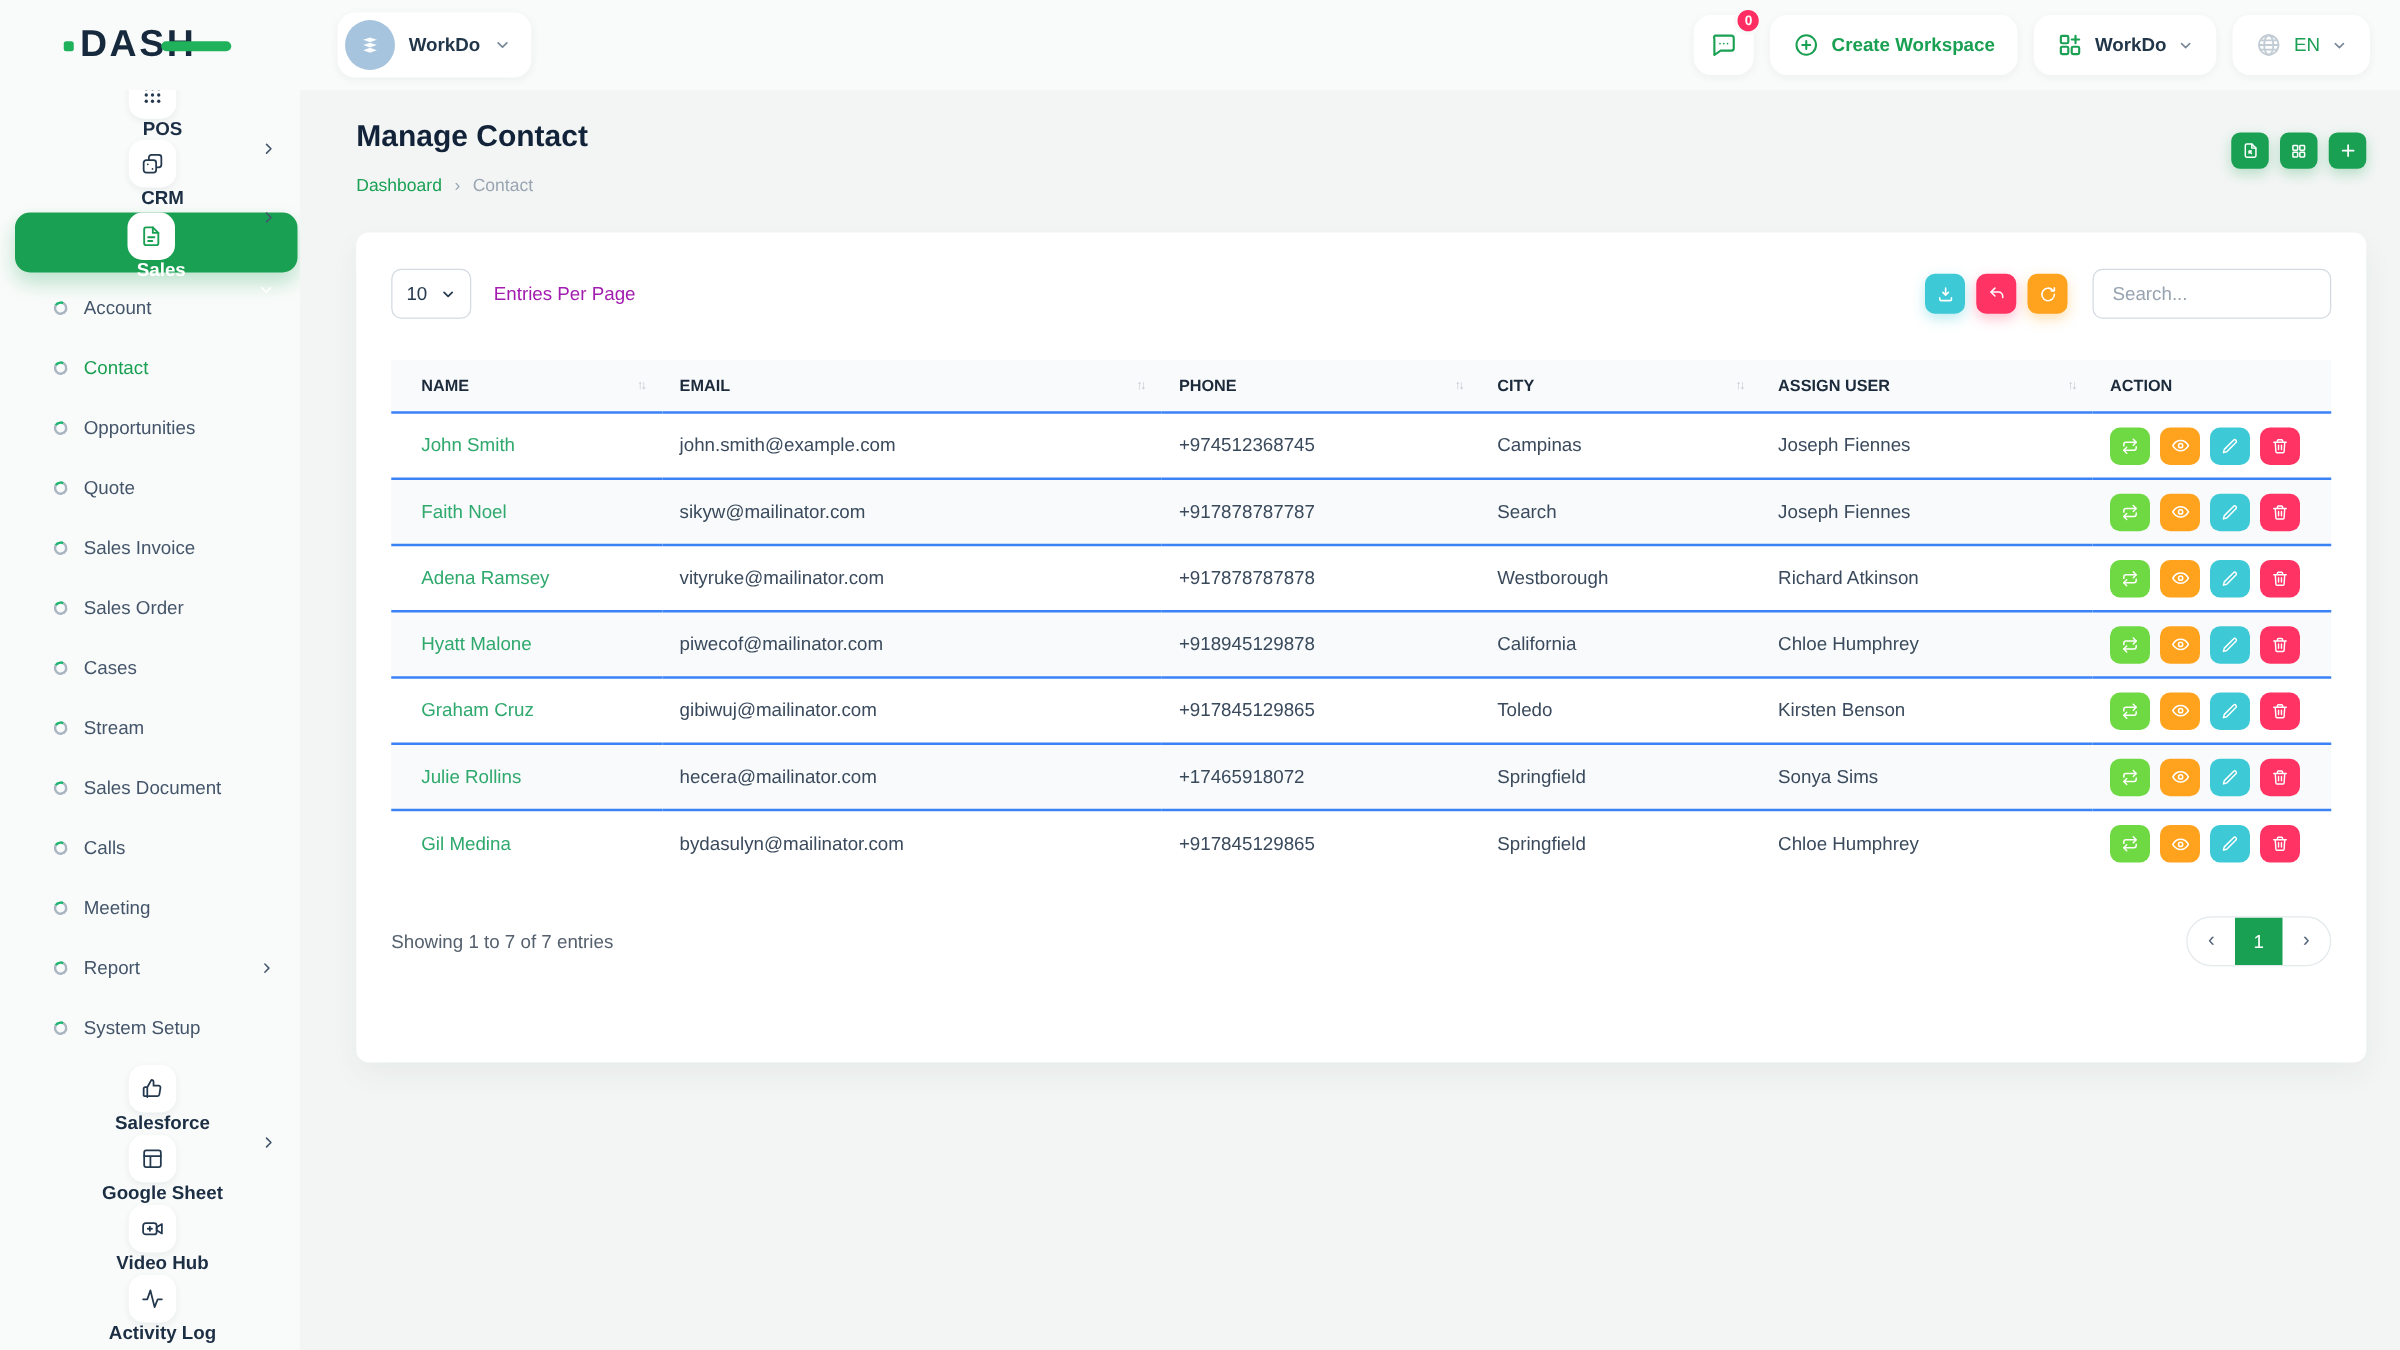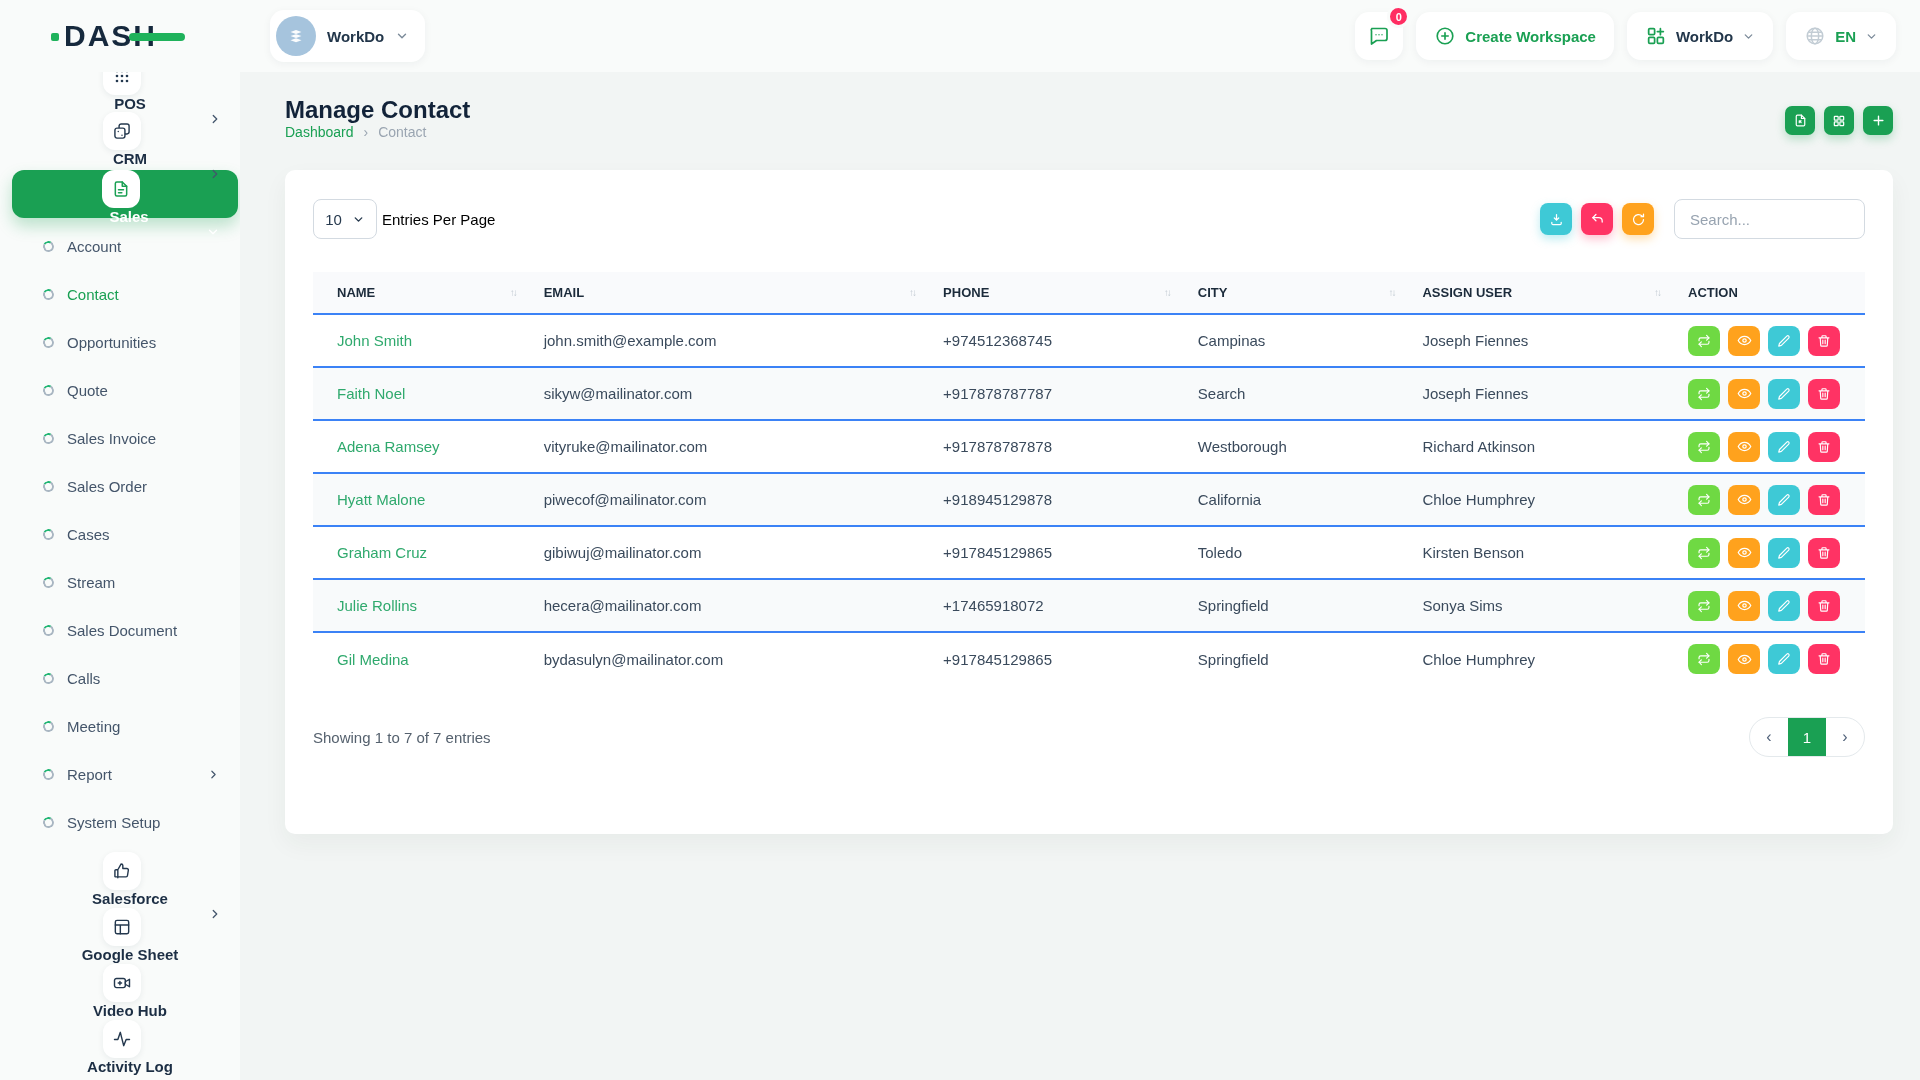--- a/index.html
+++ b/index.html
@@ -24,21 +24,21 @@
   .chev{ color:#7b8a99; display:flex; }
   .top-right{ margin-left:auto; margin-right:24px; display:flex; align-items:center; gap:13px; }
   .pill-btn{ height:48px; background:#fff; border:0; border-radius:14px; display:flex; align-items:center;
     gap:9px; padding:0 18px; font-size:15px; box-shadow:0 2px 8px rgba(20,40,60,.05); cursor:pointer; }
   .msg-btn{ width:48px; padding:0; justify-content:center; position:relative; }
   .badge{ position:absolute; top:-7px; right:-7px; min-width:23px; height:23px; border-radius:50%;
     background:#ff2d62; color:#fff; font-size:11px; font-weight:700; display:flex; align-items:center;
     justify-content:center; border:3px solid #f9fbfa; }
   .create-label{ color:var(--primary); font-weight:600; }
   .appmenu-label{ color:#22364a; font-weight:600; }
-  .lang-code{ color:var(--primary); font-weight:700;text-align:right; }
+  .lang-code{ color:var(--primary); font-weight:400;text-align:right; }
 
   
   .shell{ flex:1; display:flex; min-height:0; }
   .sidebar{ width:240px; flex:0 0 240px; overflow:hidden; }
   .side-nav{ margin-top:-15px; }
   .side-item{ height:55px; display:flex; align-items:center; padding:0 18px 0 22px; cursor:pointer; color:#1c2e44;flex-direction:column; }
   .tile{ width:38px; height:38px; flex:0 0 38px; border-radius:12px; background:#fff; display:flex;
     align-items:center; justify-content:center; color:#24384e; box-shadow:0 2px 6px rgba(20,40,60,.07); }
   .side-item .s-label{ margin-left:16px; font-size:15px; font-weight:600; }
   .side-item .s-chev{ margin-left:auto; color:#44566c; display:flex; }
@@ -51,34 +51,34 @@
   .bullet{ width:11px; height:11px; flex:0 0 11px; border:2px solid #a9b6c2; border-top-color:#21b573;
     border-radius:50%; transform:rotate(-15deg); margin-right:13px; }
   .sub li.active{ color:var(--primary); }
   .sub .s-chev{ margin-left:auto; color:#44566c; display:flex; }
   .mod-item{ height:56px; }
 
   
   .main{ flex:1; background:#f2f5f4; padding:24px 27px 0 45px; min-width:0; }
   .page-head{ display:flex; align-items:flex-start; justify-content:space-between; }
   .page-title{ margin:0; font-size:24px; font-weight:700; color:#122339; }
-  .crumbs{ margin-top:0; font-size:14px; display:flex; gap:10px; align-items:center; }
+  .crumbs{ margin-top:16px; font-size:14px; display:flex; gap:10px; align-items:center; }
   .crumb-home{ color:var(--primary); cursor:pointer; }
   .crumb-sep{ color:#9aa5b1; }
   .crumb-cur{ color:#9aa5b1; }
   .head-actions{ display:flex; gap:9px; margin-top:10px; }
   .sq-btn{ width:30px; height:29px; border:0; border-radius:7px; background:var(--primary); color:#fff;
     display:flex; align-items:center; justify-content:center; cursor:pointer; box-shadow:0 4px 10px rgba(26,160,83,.28); }
 
   .card{ margin-top:30px; background:#fff; border-radius:10px; height:664px; padding:0 28px;
     box-shadow:0 10px 24px rgba(30,50,45,.05); }
   .controls{ display:flex; align-items:center; padding-top:29px; }
   .select-box{ width:64px; height:40px; border:1px solid #d3dae1; border-radius:8px; background:#fff;
     display:flex; align-items:center; justify-content:center; gap:10px; font-size:15px; color:#273a4e; cursor:pointer; }
-  .entries-label{ margin-left:5px; font-size:15px; color:#000000; }
+  .entries-label{ margin-left:18px; font-size:15px; color:#a21caf; }
   .ctl-btn{ width:32px; height:32px; border:0; border-radius:8px; color:#fff; display:flex; align-items:center;
     justify-content:center; cursor:pointer; margin-left:9px; }
   .ctl-btn:first-of-type{ margin-left:auto; }
   .ctl-info{ background:var(--info); box-shadow:0 4px 10px rgba(62,201,214,.35); }
   .ctl-danger{ background:var(--danger); box-shadow:0 4px 10px rgba(255,51,100,.3); }
   .ctl-warning{ background:var(--warning); box-shadow:0 4px 10px rgba(255,162,29,.35); }
   .search{ margin-left:20px; width:191px; height:40px; border:1px solid #d3dae1; border-radius:8px;
     padding:0 15px; font-size:15px; color:#2c3e52; background:#fff; outline:none; }
   .search::placeholder{ color:#97a3b0; }
 

